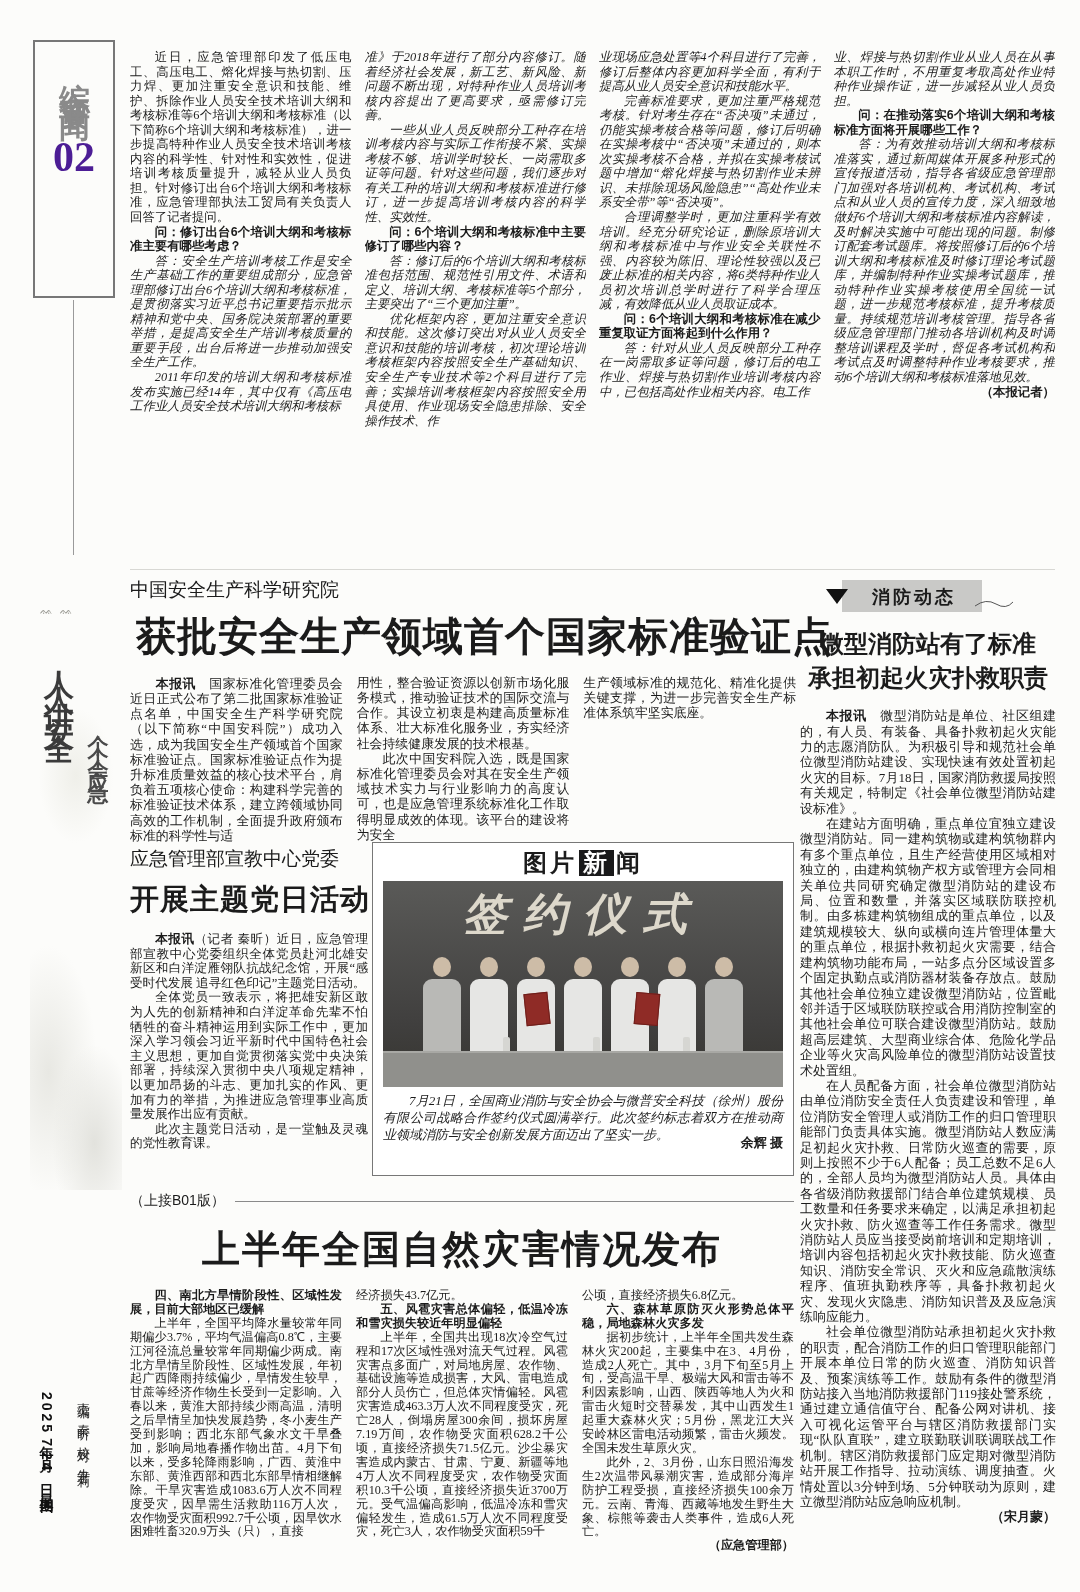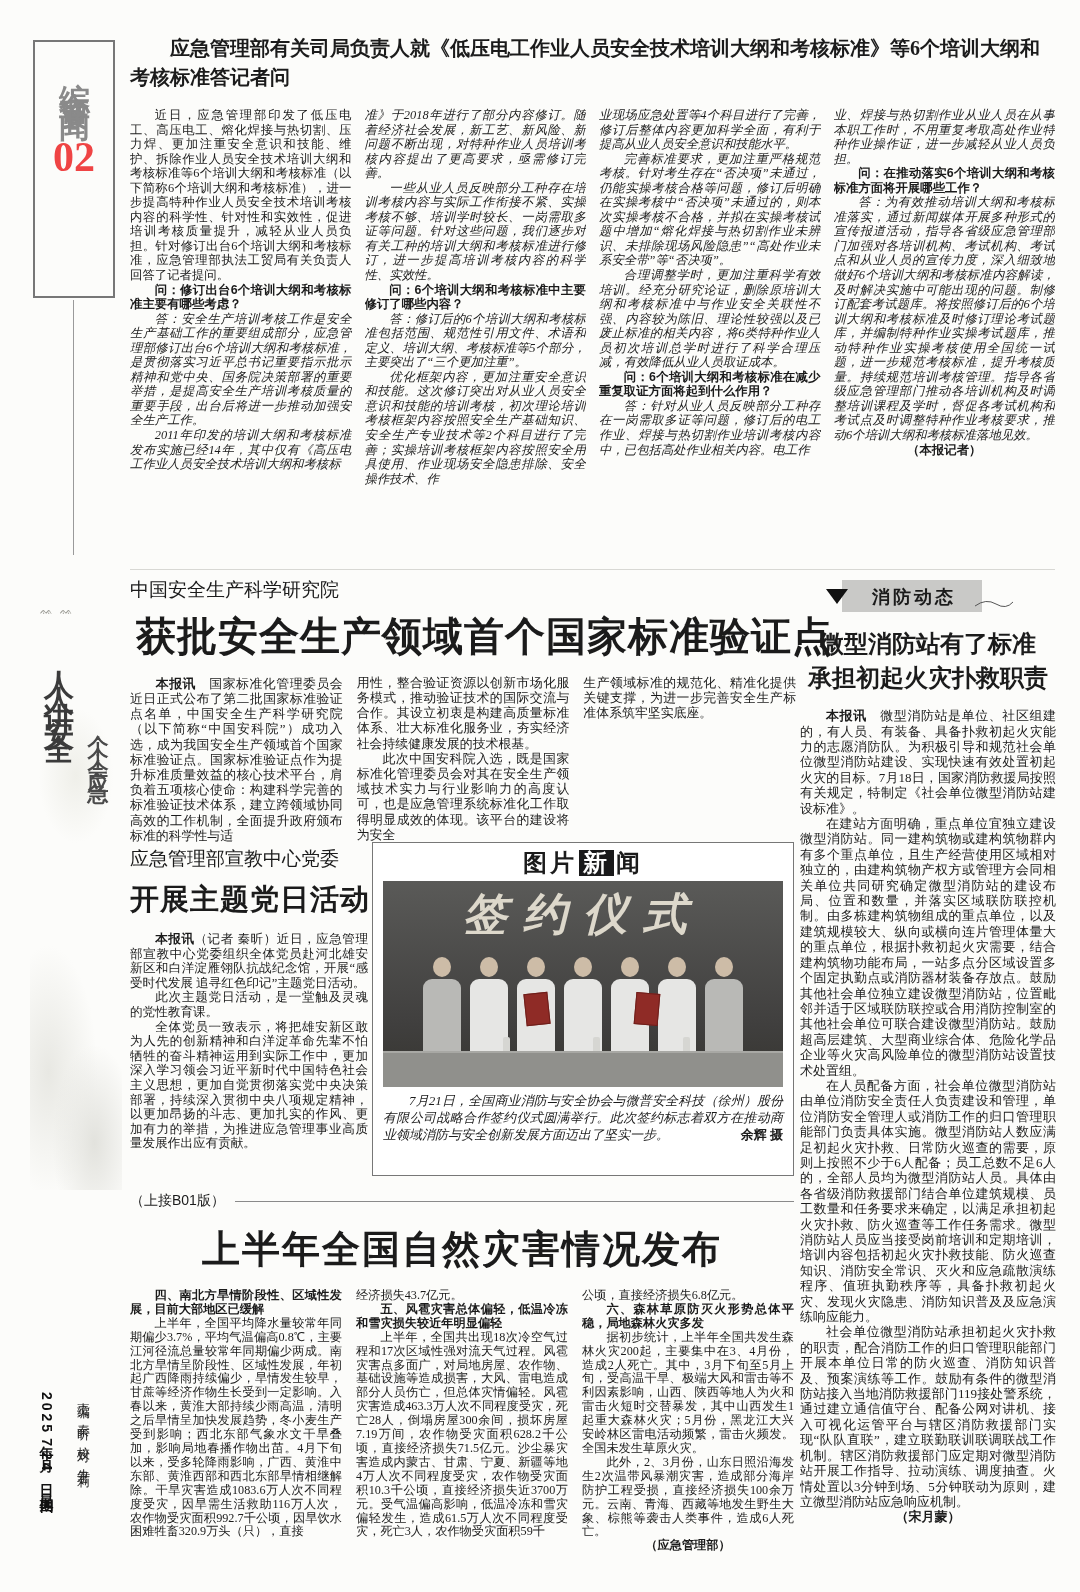--- a/index.html
+++ b/index.html
@@ -4,21 +4,21 @@
 <style>
   html,body{margin:0;padding:0;background:#e9e9e9;}
   .page{position:relative;width:1080px;height:1592px;margin:0 auto;background:#fcfcfa;
         font-family:"Liberation Serif",serif;color:#1b1b1b;overflow:hidden;}
 
   
   .edition-box{position:absolute;left:33px;top:40px;width:82px;height:258px;border:2px solid #777;
                display:flex;flex-direction:column;align-items:center;box-sizing:border-box;padding-top:16px;}
   .section-name{writing-mode:vertical-rl;font-size:31px;font-weight:700;color:#8a8a8a;letter-spacing:9px;}
   .edition-letter{font-size:26px;font-weight:700;color:#8a8a8a;margin-top:10px;}
-  .edition-number{font-size:42px;font-weight:700;color:#ef4444;line-height:1;margin-top:2px;}
+  .edition-number{font-size:42px;font-weight:700;color:#4c1d95;line-height:1;margin-top:2px;}
   .vline{position:absolute;left:73px;top:300px;width:1px;height:255px;background:#9a9a9a;}
 
   .slogan-art{position:absolute;left:30px;top:598px;width:92px;height:592px;
       background:
         radial-gradient(60px 140px at 70% 92%, #e2e2dd 0%, rgba(226,226,221,0) 70%),
         radial-gradient(70px 180px at 20% 80%, #e8e8e3 0%, rgba(232,232,227,0) 70%),
         radial-gradient(50px 90px at 50% 30%, #efefe9 0%, rgba(239,239,233,0) 75%);}
   .slogan-big{position:absolute;left:8px;top:48px;writing-mode:vertical-rl;
       font-size:30px;font-weight:700;color:#3b3b3b;letter-spacing:16px;}
   .slogan-small{position:absolute;left:54px;top:120px;writing-mode:vertical-rl;
@@ -30,21 +30,21 @@
   .date-line{position:absolute;left:38px;top:1392px;writing-mode:vertical-rl;
       font-size:14px;font-weight:700;color:#111;letter-spacing:3px;font-family:"Liberation Sans",sans-serif;}
 
   
   .para{margin:0;text-indent:2em;text-align:justify;}
   .para b{font-family:"Liberation Sans",sans-serif;}
   .para.noindent{text-indent:0;}
   .para.q{font-weight:700;font-family:"Liberation Sans",sans-serif;}
   .para.kai{font-style:italic;}
   .para.bold{font-weight:700;font-family:"Liberation Sans",sans-serif;}
-  .para.byline{text-align:center;text-indent:0;font-weight:700;font-style:normal;}
+  .para.byline{text-align:right;text-indent:0;font-weight:700;font-style:normal;}
 
   
   .top-article{position:absolute;left:130px;top:34px;width:925px;}
   .kicker1{font-size:20px;line-height:29px;text-indent:2em;font-weight:600;margin:0;}
   .headline1{font-size:48px;font-weight:700;letter-spacing:2px;line-height:1.1;margin:10px 0 0 0;white-space:nowrap;}
   .cols4{display:flex;gap:13px;margin-top:16px;height:398px;overflow:hidden;
          font-size:12.4px;line-height:14.55px;}
   .cols4 .ncol{flex:1;overflow:hidden;}
 
   .rule1{position:absolute;left:130px;top:569px;width:925px;height:1px;background:#d8d8d4;}
@@ -88,21 +88,21 @@
   .person .head{width:18px;height:20px;background:#cdbca7;border-radius:50%;margin:0 auto;}
   .person .torso{width:38px;height:74px;background:#e6e6e4;border-radius:9px 9px 0 0;margin-top:2px;}
   .person.dark .torso{background:#b9b9b6;}
   .folder{position:absolute;width:22px;height:30px;background:#8f2b26;border:1px solid #6e1f1b;}
   .f1{left:142px;bottom:62px;transform:rotate(-6deg);}
   .f2{left:252px;bottom:62px;transform:rotate(5deg);}
   .ptable{position:absolute;bottom:0;left:0;width:100%;height:34px;background:#90908c;
           border-top:2px solid #a8a8a4;}
   .bottle{position:absolute;bottom:34px;width:7px;height:16px;background:#d6d6d2;border-radius:2px;}
   .caption{margin-top:6px;font-size:13px;line-height:16.8px;text-align:justify;font-style:italic;text-indent:2em;}
-  .credit{float:right;font-weight:700;font-style:normal;}
+  .credit{float:right;font-weight:700;font-style:normal;margin-top:8px;}
 
   
   .disaster{position:absolute;left:130px;top:1192px;width:664px;}
   .cont-row{display:flex;align-items:center;gap:10px;font-size:14px;font-family:"Liberation Sans",sans-serif;}
   .hline{flex:1;height:1px;background:#8a8a8a;}
   .headline4{text-align:center;font-size:38px;font-weight:700;letter-spacing:2px;margin:14px 0 0 0;}
   .cols3b{display:flex;gap:14px;margin-top:14px;height:330px;overflow:hidden;
           font-size:12.2px;line-height:13.9px;}
   .cols3b .ncol{flex:1;overflow:hidden;}
 </style>
@@ -121,21 +121,20 @@
   <div class="slogan-art">
     <div class="birds">ᨐ ᨐ</div>
     <div class="slogan-big">人人讲安全</div>
     <div class="slogan-small">个个会应急</div>
   </div>
 
   <div class="editor-line">责编：秦昕　校对：牛君莉</div>
   <div class="date-line">2025年7月24日 星期四</div>
 
   <div class="top-article">
-    <p class="kicker1">应急管理部有关司局负责人就《低压电工作业人员安全技术培训大纲和考核标准》等6个培训大纲和考核标准答记者问</p>
     <div class="cols4">
       <div class="ncol">
           <p class="para">近日，应急管理部印发了低压电工、高压电工、熔化焊接与热切割、压力焊、更加注重安全意识和技能、维护、拆除作业人员安全技术培训大纲和考核标准等6个培训大纲和考核标准（以下简称6个培训大纲和考核标准），进一步提高特种作业人员安全技术培训考核内容的科学性、针对性和实效性，促进培训考核质量提升，减轻从业人员负担。针对修订出台6个培训大纲和考核标准，应急管理部执法工贸局有关负责人回答了记者提问。</p>
           <p class="para q">问：修订出台6个培训大纲和考核标准主要有哪些考虑？</p>
           <p class="para kai">答：安全生产培训考核工作是安全生产基础工作的重要组成部分，应急管理部修订出台6个培训大纲和考核标准，是贯彻落实习近平总书记重要指示批示精神和党中央、国务院决策部署的重要举措，是提高安全生产培训考核质量的重要手段，出台后将进一步推动加强安全生产工作。</p>
           <p class="para kai">2011年印发的培训大纲和考核标准发布实施已经14年，其中仅有《高压电工作业人员安全技术培训大纲和考核标</p>
         </div>
       <div class="ncol">
           <p class="para kai noindent">准》于2018年进行了部分内容修订。随着经济社会发展，新工艺、新风险、新问题不断出现，对特种作业人员培训考核内容提出了更高要求，亟需修订完善。</p>
           <p class="para kai">一些从业人员反映部分工种存在培训考核内容与实际工作衔接不紧、实操考核不够、培训学时较长、一岗需取多证等问题。针对这些问题，我们逐步对有关工种的培训大纲和考核标准进行修订，进一步提高培训考核内容的科学性、实效性。</p>
@@ -197,22 +196,22 @@
         <p class="para">社会单位微型消防站承担初起火灾扑救的职责，配合消防工作的归口管理职能部门开展本单位日常的防火巡查、消防知识普及、预案演练等工作。鼓励有条件的微型消防站接入当地消防救援部门119接处警系统，通过建立通信值守台、配备公网对讲机、接入可视化运管平台与辖区消防救援部门实现“队队直联”，建立联勤联训联调联战工作机制。辖区消防救援部门应定期对微型消防站开展工作指导、拉动演练、调度抽查。火情处置以3分钟到场、5分钟联动为原则，建立微型消防站应急响应机制。</p>
         <p class="para byline">（宋月蒙）</p>
       </div>
   </div>
 
   <div class="party">
     <p class="kicker3">应急管理部宣教中心党委</p>
     <h3 class="headline3">开展主题党日活动</h3>
     <div class="party-body">
         <p class="para"><b>本报讯</b>（记者 秦昕）近日，应急管理部宣教中心党委组织全体党员赴河北雄安新区和白洋淀雁翎队抗战纪念馆，开展“感受时代发展 追寻红色印记”主题党日活动。</p>
+        <p class="para">全体党员一致表示，将把雄安新区敢为人先的创新精神和白洋淀革命先辈不怕牺牲的奋斗精神运用到实际工作中，更加深入学习领会习近平新时代中国特色社会主义思想，更加自觉贯彻落实党中央决策部署，持续深入贯彻中央八项规定精神，以更加昂扬的斗志、更加扎实的作风、更加有力的举措，为推进应急管理事业高质量发展作出应有贡献。</p>
         <p class="para">此次主题党日活动，是一堂触及灵魂的党性教育课。</p>
-        <p class="para">全体党员一致表示，将把雄安新区敢为人先的创新精神和白洋淀革命先辈不怕牺牲的奋斗精神运用到实际工作中，更加深入学习领会习近平新时代中国特色社会主义思想，更加自觉贯彻落实党中央决策部署，持续深入贯彻中央八项规定精神，以更加昂扬的斗志、更加扎实的作风、更加有力的举措，为推进应急管理事业高质量发展作出应有贡献。</p>
       </div>
   </div>
 
   <div class="photo-box">
     <div class="photo-label">
       <span>图片</span><span class="mid">新</span><span>闻</span>
     </div>
     <div class="photo">
       <div class="banner">签约仪式</div>
       <div class="people">

